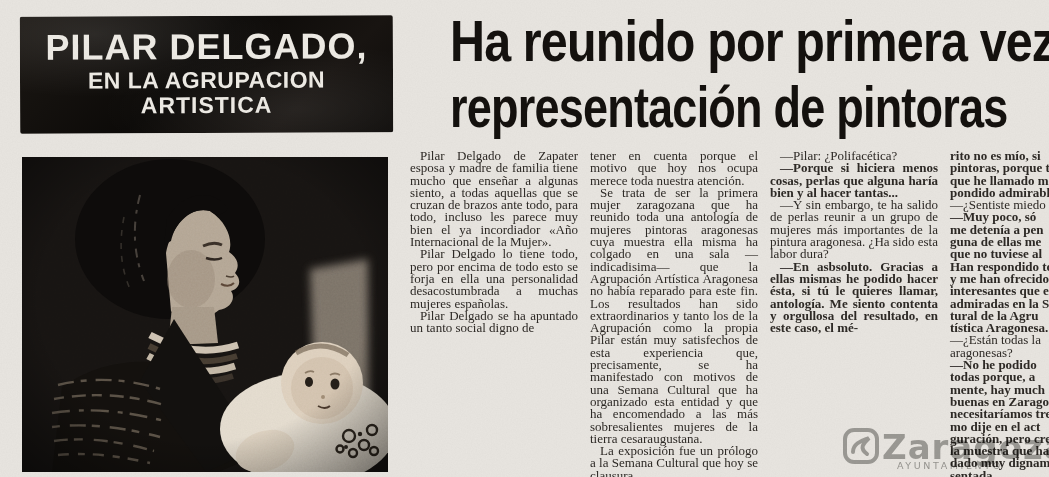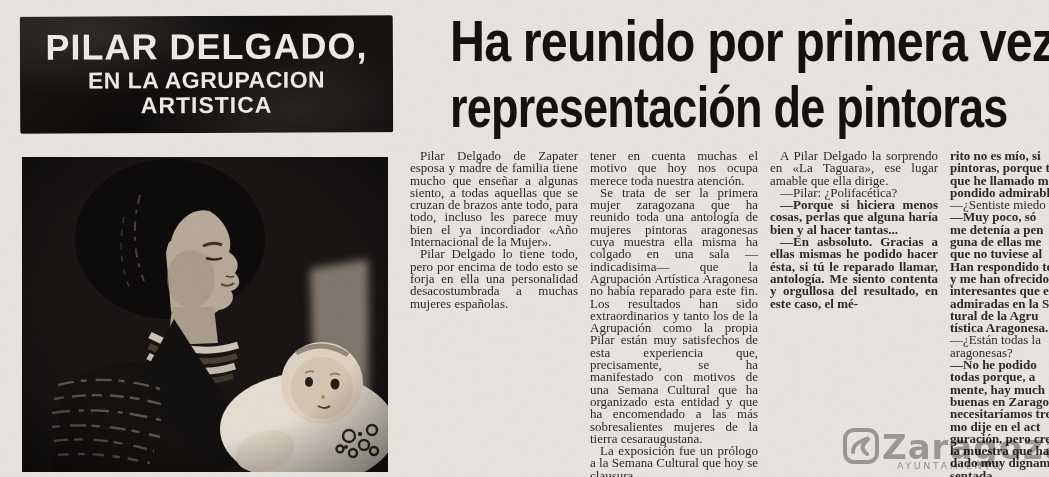--- a/index.html
+++ b/index.html
@@ -143,31 +143,32 @@
 
     <ellipse cx="243" cy="294" rx="30" ry="20" fill="#ded2c0" transform="rotate(-18 243 294)"></ellipse>
     <rect x="0" y="0" width="366" height="315" fill="url(#vig)"></rect>
     <rect x="0" y="0" width="366" height="315" filter="url(#pgrain)" opacity=".28" style="mix-blend-mode:overlay"></rect>
   </svg>
 
   <div class="columns" id="columns">
       <div class="col">
         <p class="">Pilar Delgado de Zapater esposa y madre de familia tiene mucho que enseñar a algunas siento, a todas aquellas que se cruzan de brazos ante todo, para todo, incluso les parece muy bien el ya incordiador «Año Internacional de la Mujer».</p>
         <p class="">Pilar Delgado lo tiene todo, pero por encima de todo esto se forja en ella una personalidad desacostumbrada a muchas mujeres españolas.</p>
-      </div>
-      <div class="col">
-        <p class="noindent">tener en cuenta muchas el motivo que hoy nos ocupa merece toda nuestra atención.</p>
+        <p class="">Pilar Delgado se ha apuntado un tanto social digno de</p>
+      </div>
+      <div class="col">
+        <p class="noindent">tener en cuenta porque el motivo que hoy nos ocupa merece toda nuestra atención.</p>
         <p class="">Se trata de ser la primera mujer zaragozana que ha reunido toda una antología de mujeres pintoras aragonesas cuya muestra ella misma ha colgado en una sala —indicadisima— que la Agrupación Artística Aragonesa no había reparado para este fin. Los resultados han sido extraordinarios y tanto los de la Agrupación como la propia Pilar están muy satisfechos de esta experiencia que, precisamente, se ha manifestado con motivos de una Semana Cultural que ha organizado esta entidad y que ha encomendado a las más sobresalientes mujeres de la tierra cesaraugustana.</p>
         <p class="">La exposición fue un prólogo a la Semana Cultural que hoy se clausura.</p>
       </div>
       <div class="col">
-        <p class="">A Pilar Delgado la sorprendo en «La Taguara», ese lugar amable que ella dirige.</p>
         <p class="">—Pilar: ¿Polifacética?</p>
         <p class="bold ">—Porque si hiciera menos cosas, perlas que alguna haría bien y al hacer tantas...</p>
-        <p class="bold ">—En asbsoluto. Gracias a ellas mismas he podido hacer ésta, si tú le reparado llamar, antología. Me siento contenta y orgullosa del resultado, en este caso, el mé-</p>
+        <p class="">—Y sin embargo, te ha salido de perlas reunir a un grupo de mujeres más importantes de la pintura aragonesa. ¿Ha sido esta labor dura?</p>
+        <p class="bold ">—En asbsoluto. Gracias a ellas mismas he podido hacer ésta, si tú le quieres llamar, antología. Me siento contenta y orgullosa del resultado, en este caso, el mé-</p>
       </div>
       <div class="col">
         <div class="cline bold">rito no es mío, si</div>
         <div class="cline bold">pintoras, porque to</div>
         <div class="cline bold">que he llamado me</div>
         <div class="cline bold">pondido admirablem</div>
         <div class="cline">—¿Sentiste miedo</div>
         <div class="cline bold">—Muy poco, só</div>
         <div class="cline bold">me detenía a pen</div>
         <div class="cline bold">guna de ellas me</div>

